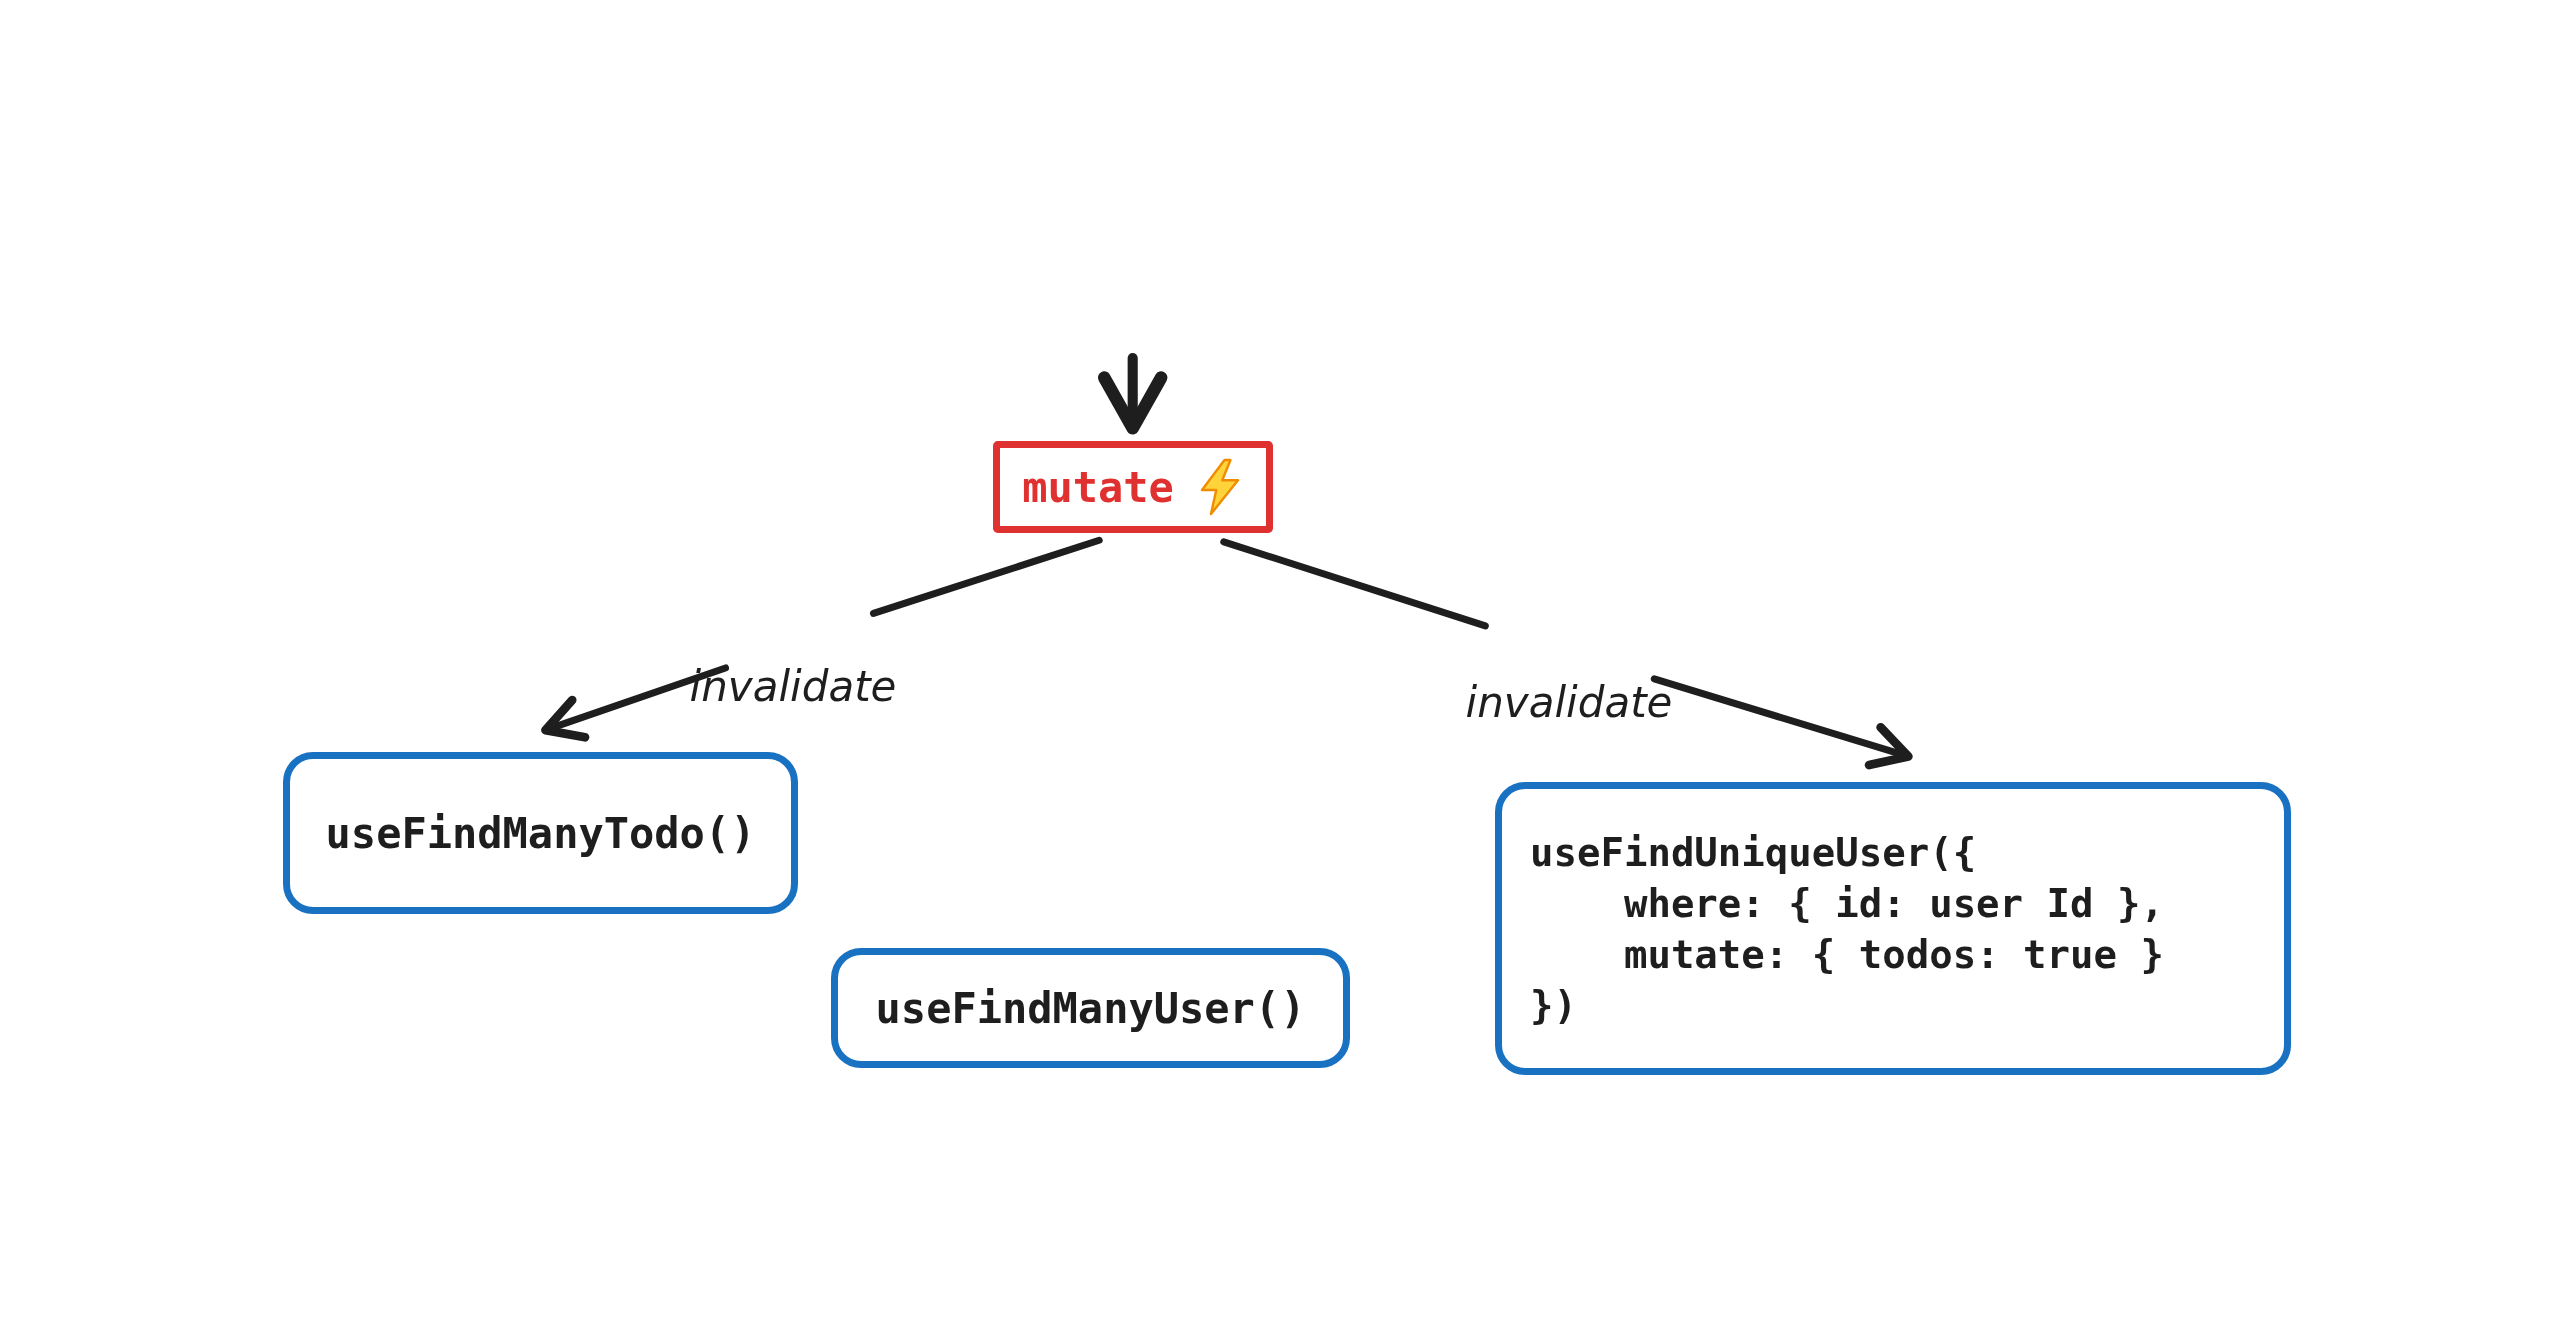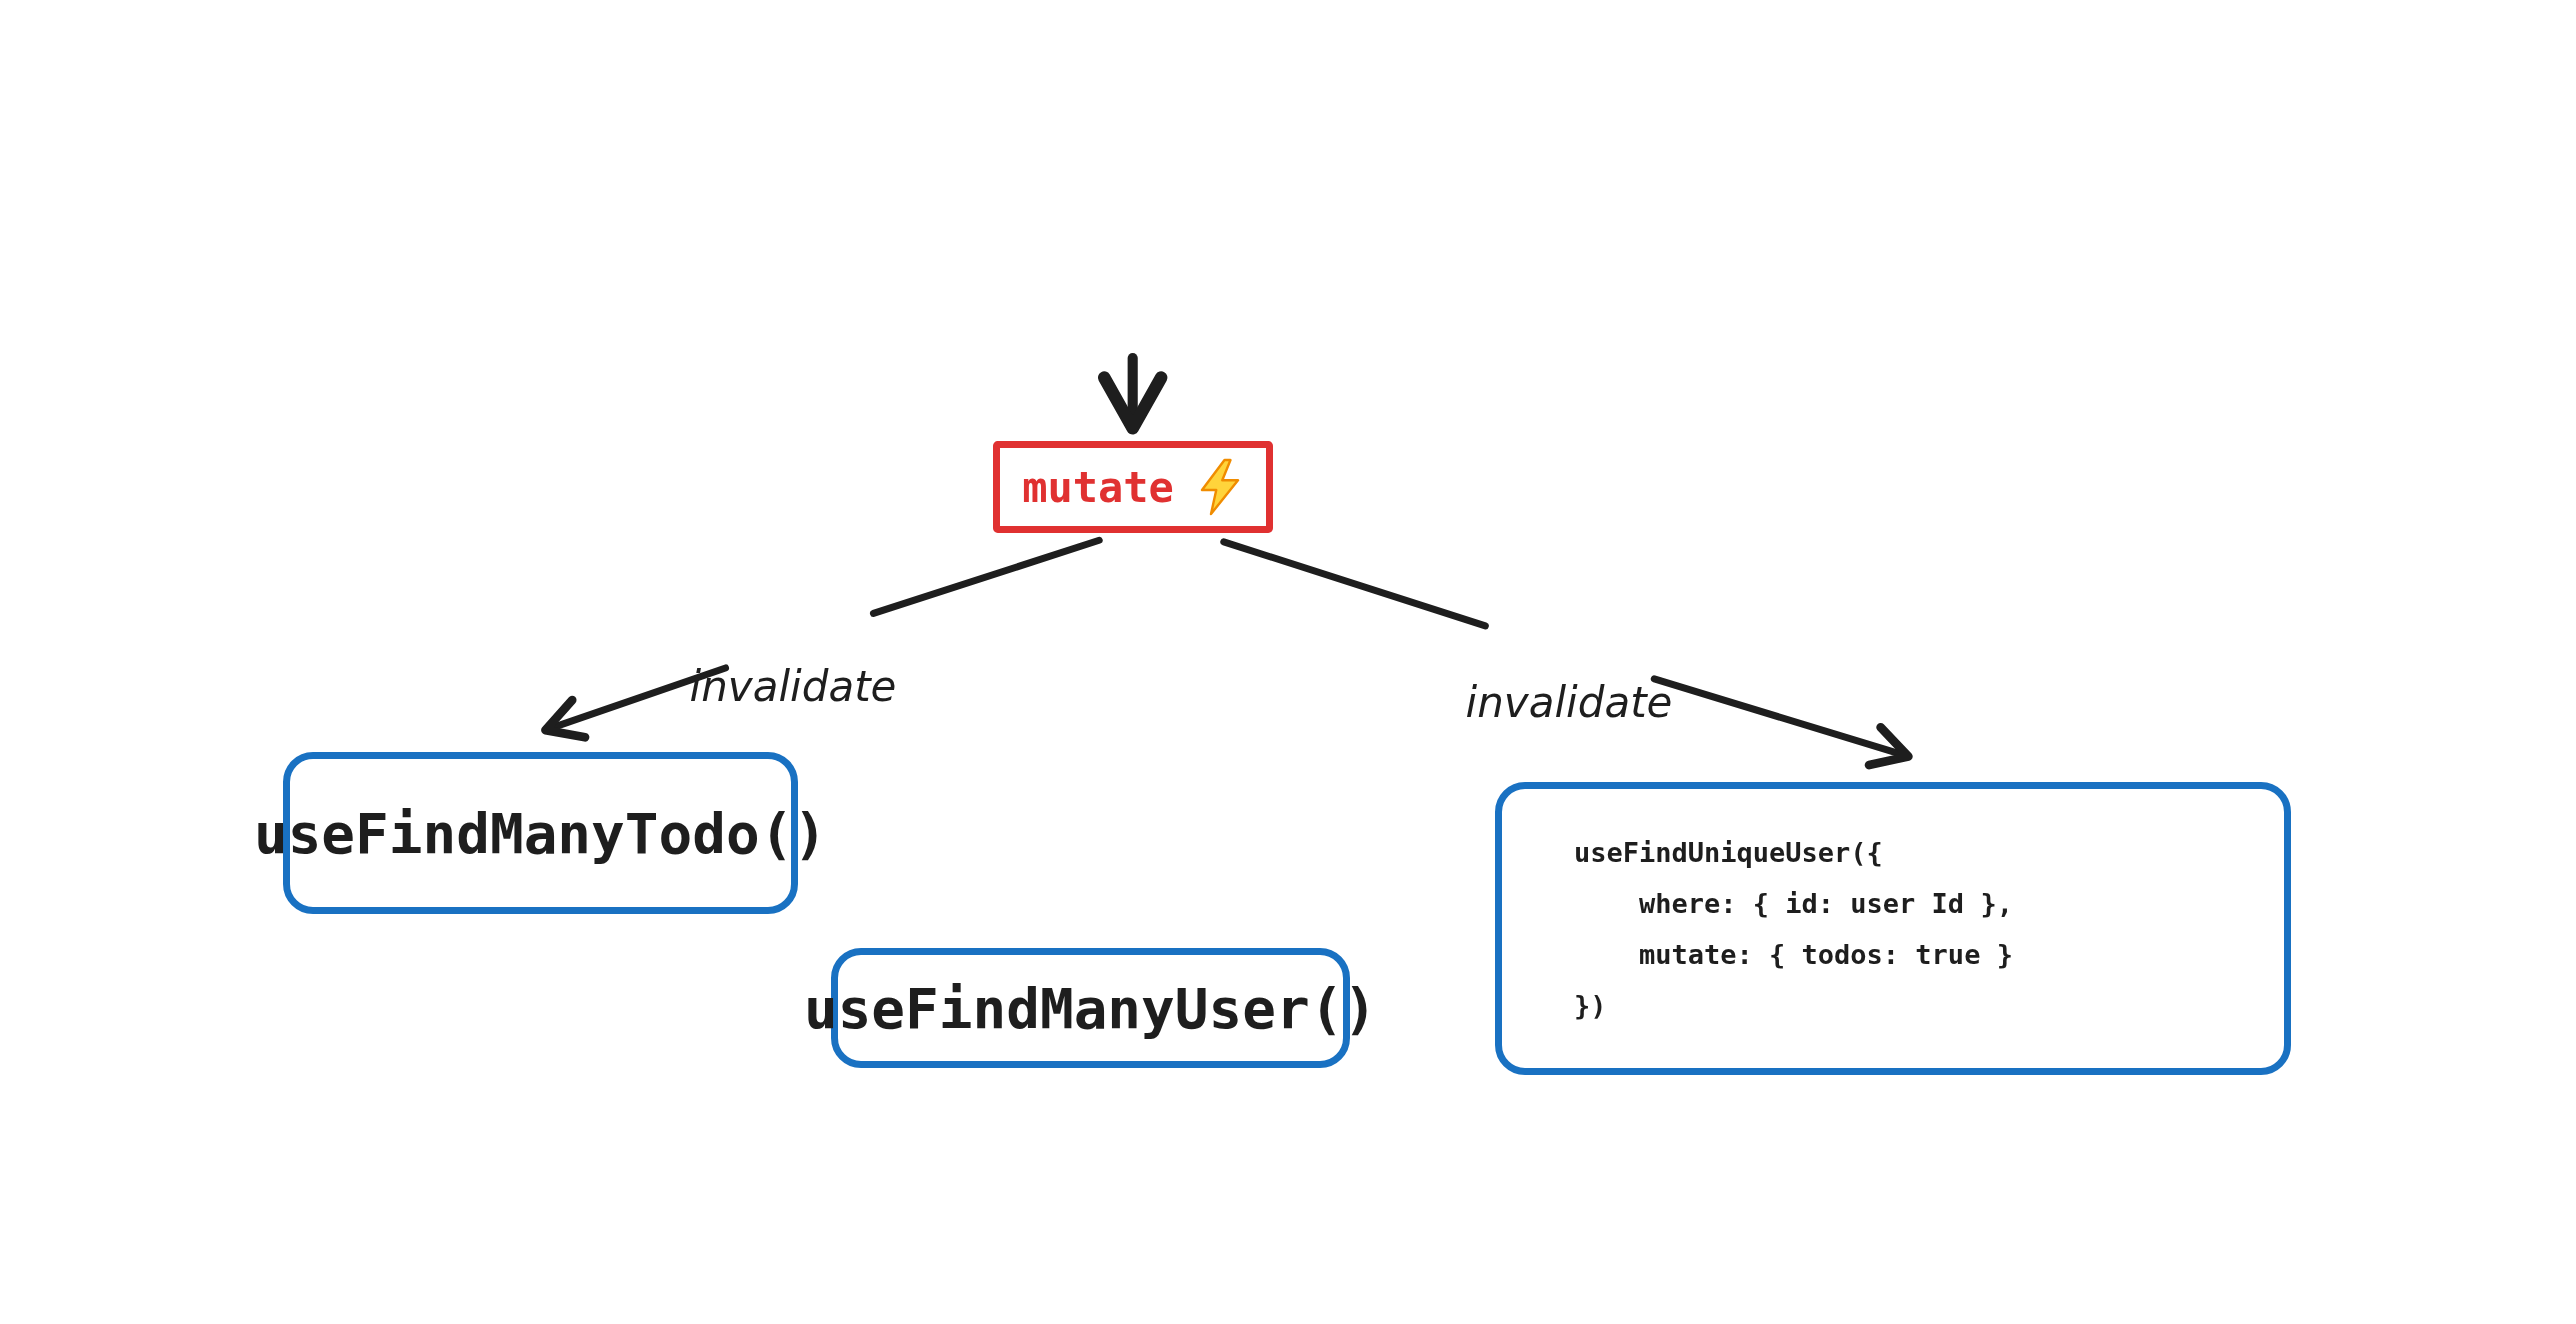--- a/index.html
+++ b/index.html
@@ -41,28 +41,28 @@
   .node-red {
     border: 7px solid #e03131;
     border-radius: 4.7px;
     font-size: 42px;
     color: #e03131;
     gap: 22px;
   }
   .node-blue {
     border: 7.8px solid #1971c2;
     border-radius: 30px;
-    font-size: 56px;
+    font-size: 42px;
   }
   .node-code {
     align-items: flex-start;
     justify-content: center;
     flex-direction: column;
-    padding-left: 72px;
-    font-size: 27px;
+    padding-left: 28px;
+    font-size: 39px;
   }
   .code-line {
     line-height: 51px;
     white-space: pre;
   }
   .bolt-icon {
     width: 48px;
     height: 58px;
     display: inline-block;
   }

